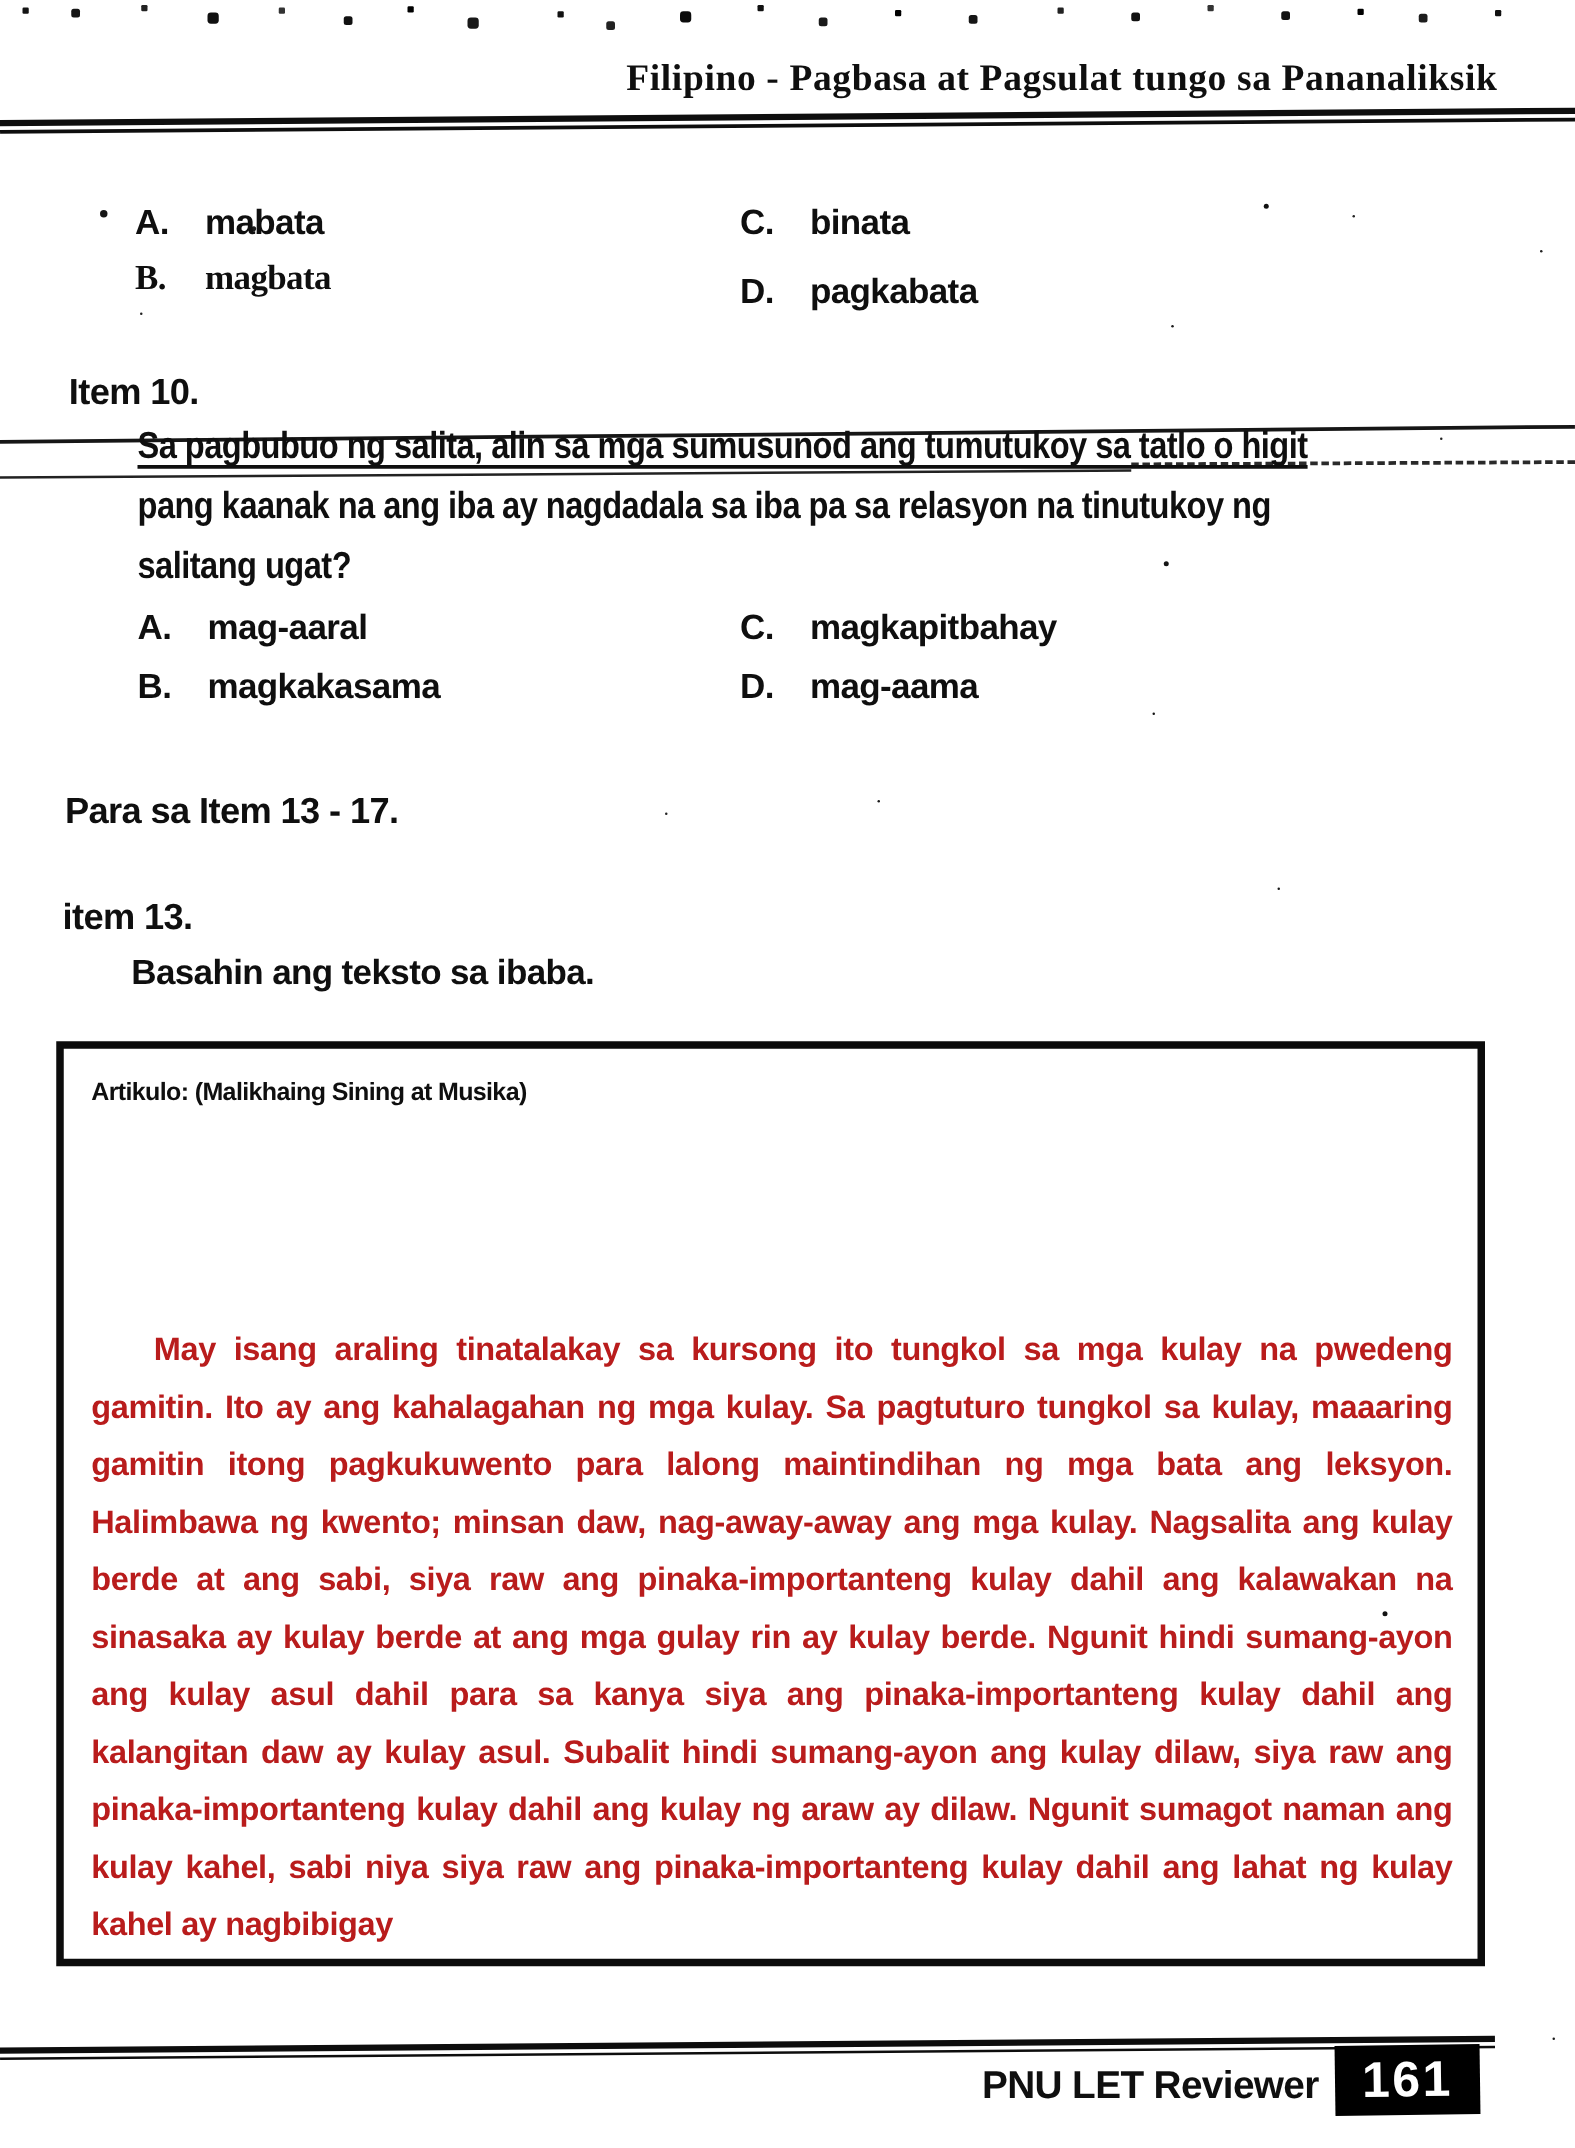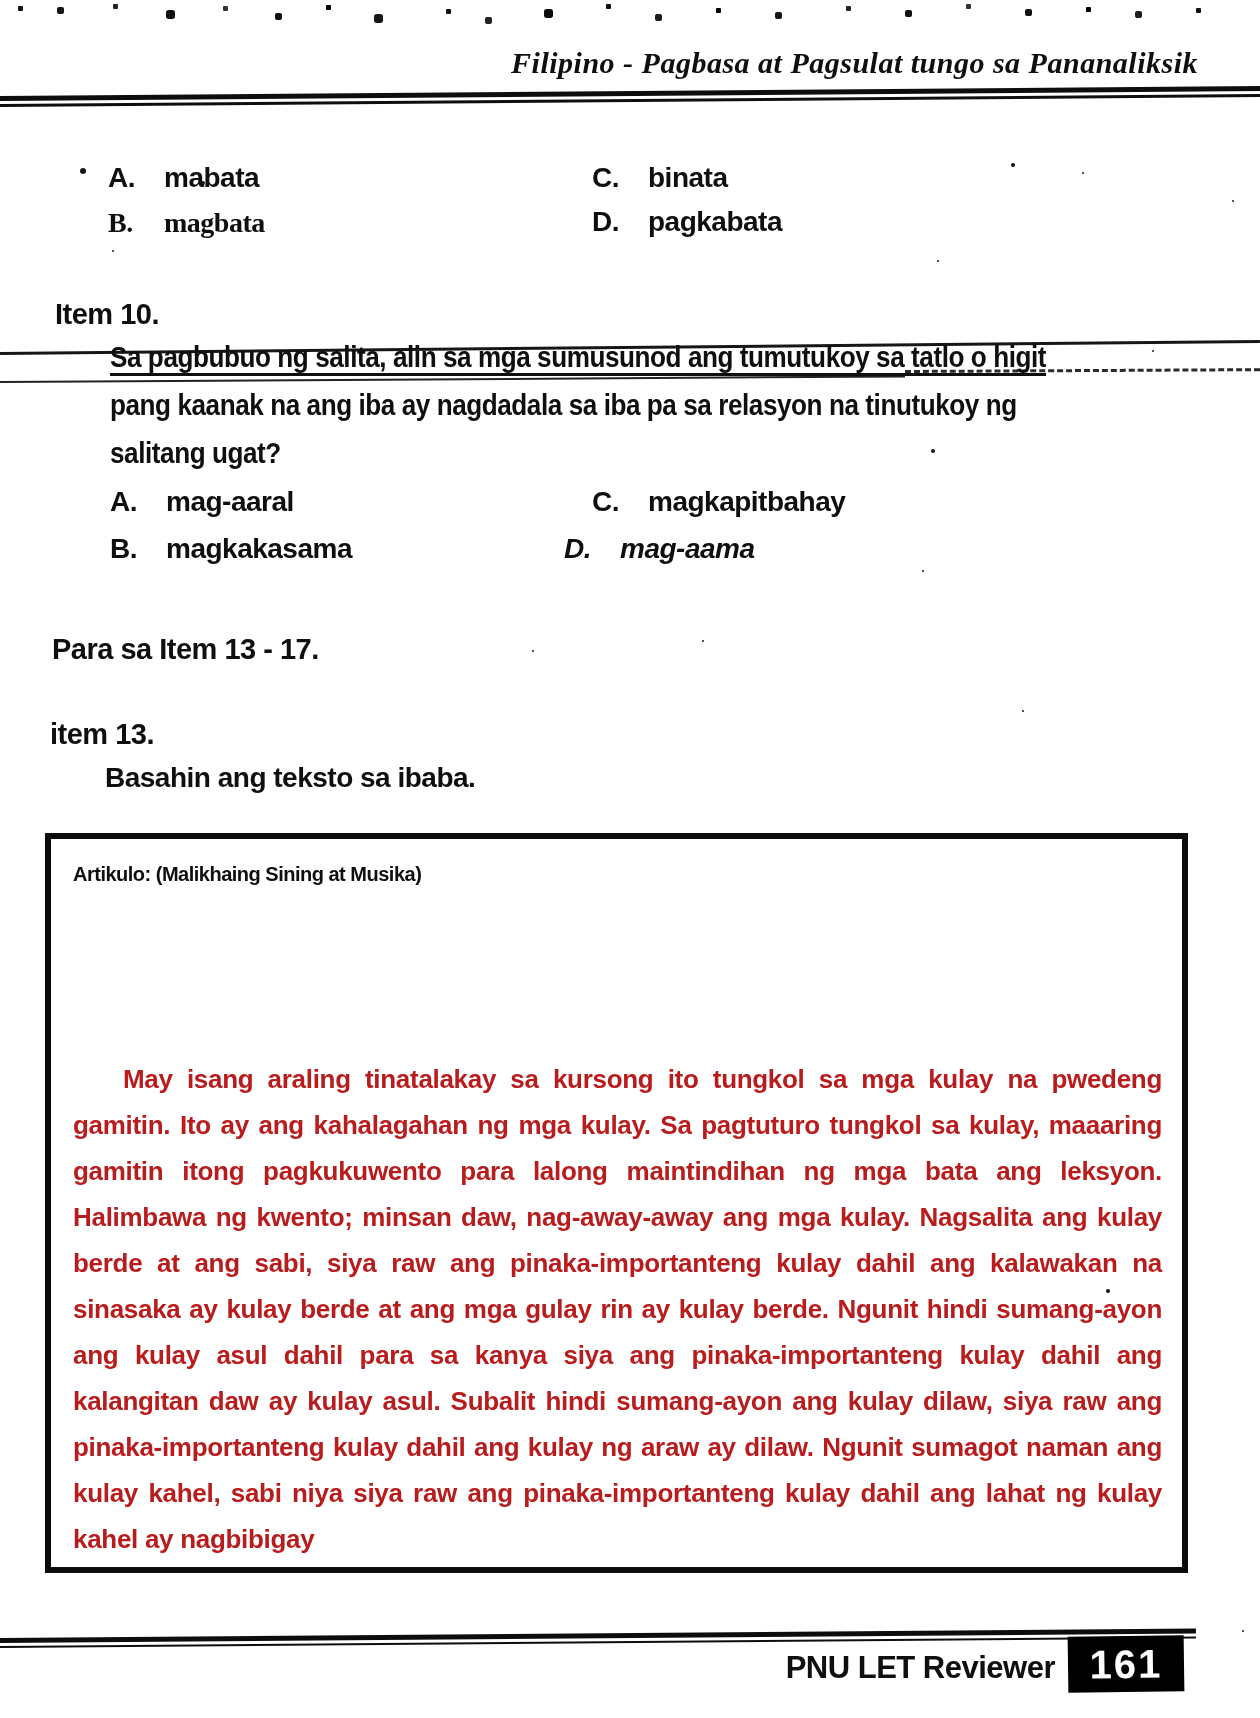--- a/index.html
+++ b/index.html
@@ -64,36 +64,36 @@
     1025px 1120px 0 -1px #131313,1150px 30px 0 -2px #222,1160px 1460px 0 -2px #1a1a1a;}
 </style>
 </head>
 <body>
 
 <div class="page">
 
   <div class="noise-band"></div>
   <div class="specks"></div>
 
-  <div class="t serif-head" style="top:46px;right:62px;font-style:italic;">Filipino - Pagbasa at Pagsulat tungo sa Pananaliksik</div>
+  <div class="t serif-head" style="top:46px;right:62px;">Filipino - Pagbasa at Pagsulat tungo sa Pananaliksik</div>
   <div class="rule" style="top:96px;">
     <div class="r1"></div>
     <div class="r2"></div>
   </div>
 
   <div class="t bodytxt" style="top:162px;left:108px;">
     <span class="opt-letter">A.</span><span>mabata</span>
   </div>
   <div class="t bodytxt" style="top:162px;left:592px;">
     <span class="opt-letter">C.</span><span>binata</span>
   </div>
   <div class="t bodytxt" style="top:207px;left:108px;font-family:Liberation Serif, serif;">
     <span class="opt-letter">B.</span><span>magbata</span>
   </div>
-  <div class="t bodytxt" style="top:206px;left:592px;">
+  <div class="t bodytxt" style="top:217px;left:592px;">
     <span class="opt-letter">D.</span><span>pagkabata</span>
   </div>
 
   <div class="t label" style="top:298px;left:55px;">Item 10.</div>
 
   <div class="fold-a"></div>
   <div class="fold-b"></div>
   <div class="fold-c"></div>
 
   <div class="t bodytxt cond struck" style="top:340px;left:110px;font-size:30px;">Sa pagbubuo ng salita, alin sa mga sumusunod ang tumutukoy sa tatlo o higit</div>
@@ -102,21 +102,21 @@
 
   <div class="t bodytxt" style="top:486px;left:110px;">
     <span class="opt-letter">A.</span><span>mag-aaral</span>
   </div>
   <div class="t bodytxt" style="top:486px;left:592px;">
     <span class="opt-letter">C.</span><span>magkapitbahay</span>
   </div>
   <div class="t bodytxt" style="top:533px;left:110px;">
     <span class="opt-letter">B.</span><span>magkakasama</span>
   </div>
-  <div class="t bodytxt" style="top:533px;left:564px;font-style:italic;">
+  <div class="t bodytxt" style="top:533px;left:592px;">
     <span class="opt-letter">D.</span><span>mag-aama</span>
   </div>
 
   <div class="t label" style="top:633px;left:52px;">Para sa Item 13 - 17.</div>
   <div class="t label" style="top:718px;left:50px;">item 13.</div>
   <div class="t bodytxt" style="top:762px;left:105px;">Basahin ang teksto sa ibaba.</div>
 
   <div class="article-box">
     <div class="article-heading">Artikulo: (Malikhaing Sining at Musika)</div>
     <div class="article-body">May isang araling tinatalakay sa kursong ito tungkol sa mga kulay na pwedeng gamitin. Ito ay ang kahalagahan ng mga kulay. Sa pagtuturo tungkol sa kulay, maaaring gamitin itong pagkukuwento para lalong maintindihan ng mga bata ang leksyon. Halimbawa ng kwento; minsan daw, nag-away-away ang mga kulay. Nagsalita ang kulay berde at ang sabi, siya raw ang pinaka-importanteng kulay dahil ang kalawakan na sinasaka ay kulay berde at ang mga gulay rin ay kulay berde. Ngunit hindi sumang-ayon ang kulay asul dahil para sa kanya siya ang pinaka-importanteng kulay dahil ang kalangitan daw ay kulay asul. Subalit hindi sumang-ayon ang kulay dilaw, siya raw ang pinaka-importanteng kulay dahil ang kulay ng araw ay dilaw. Ngunit sumagot naman ang kulay kahel, sabi niya siya raw ang pinaka-importanteng kulay dahil ang lahat ng kulay kahel ay nagbibigay</div>

